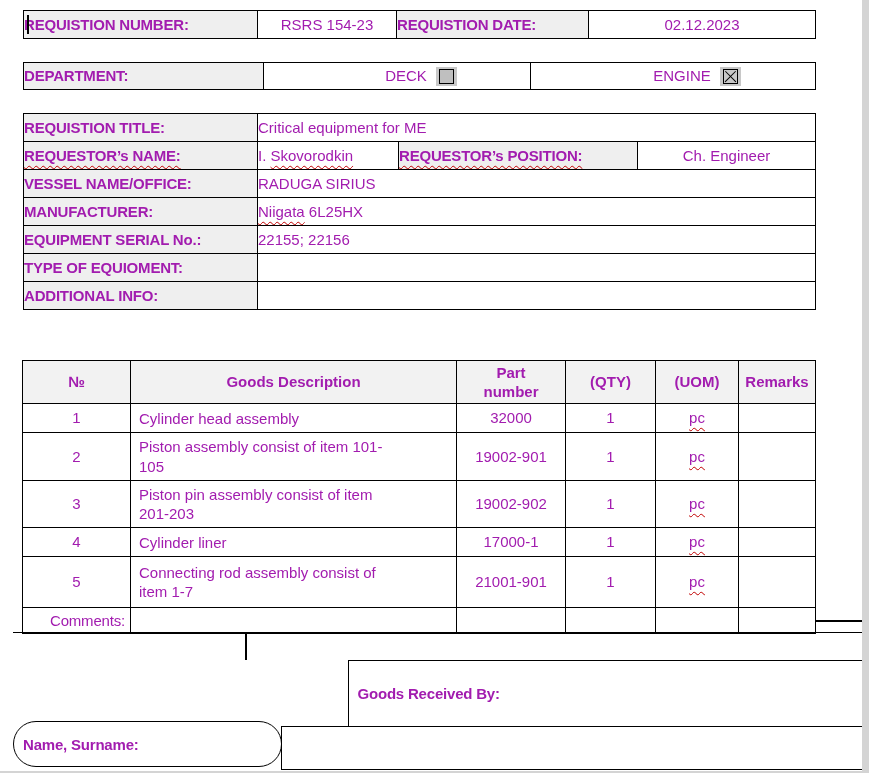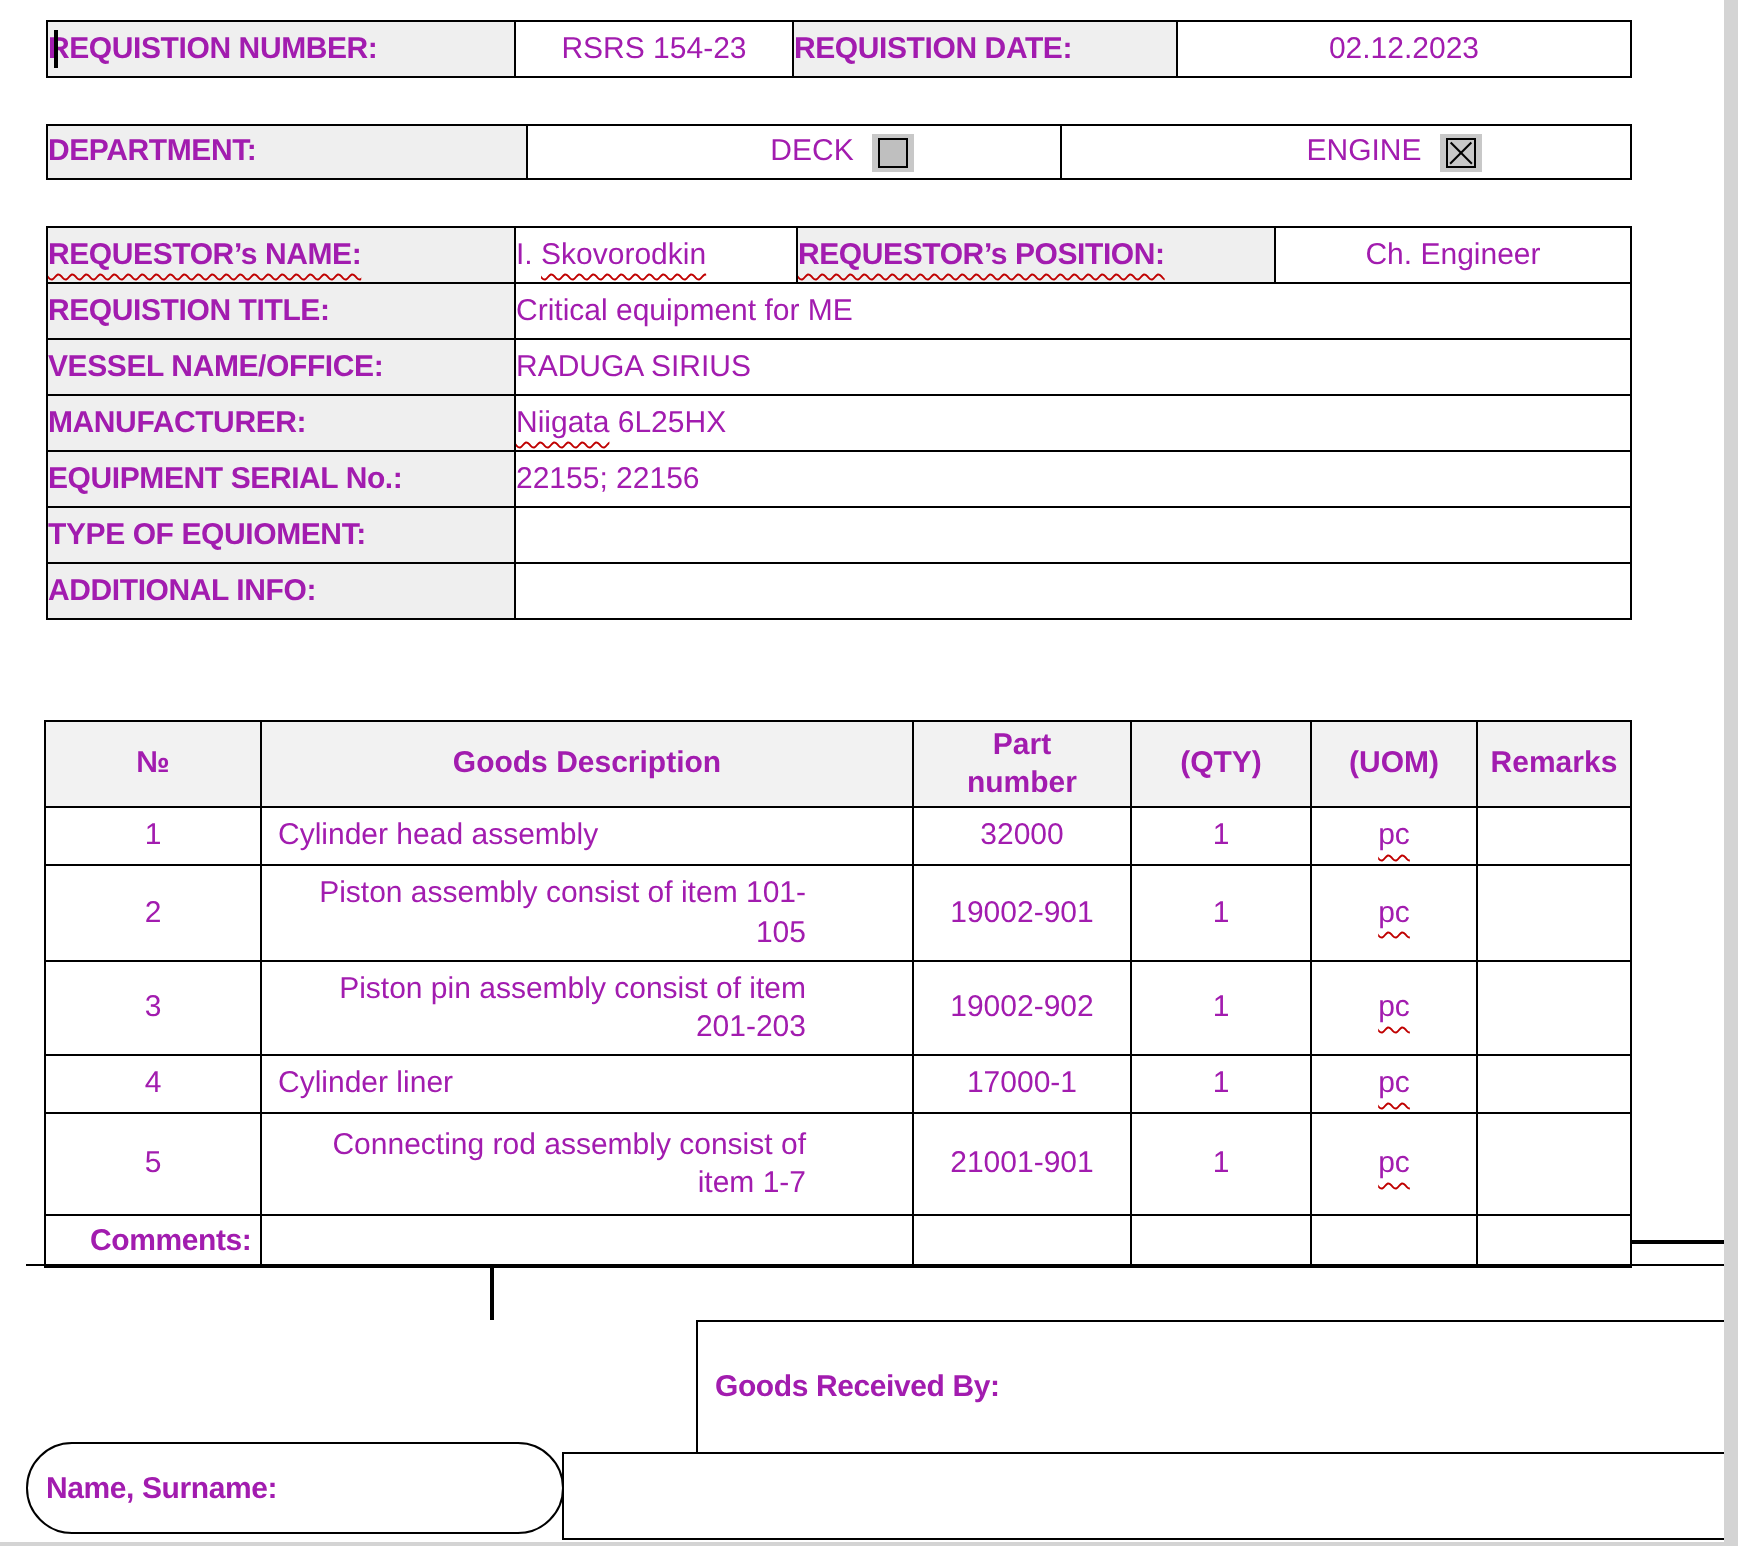--- a/index.html
+++ b/index.html
@@ -21,21 +21,21 @@
              background:#bfbfbf;box-sizing:border-box;}
   .cbx-inner.checked{background:#c8c8c8;}
   .cbx-inner.checked::before,.cbx-inner.checked::after{content:"";position:absolute;left:-1px;right:-1px;
              top:50%;height:1.4px;background:#000;}
   .cbx-inner.checked::before{transform:rotate(45deg);}
   .cbx-inner.checked::after{transform:rotate(-45deg);}
   
   #tbl-goods th{background:#f2f2f2;text-align:center;font-weight:bold;}
   #tbl-goods td{text-align:center;}
   #tbl-goods td.desc{text-align:left;padding-left:8px;}
-  .desc-inner{display:inline-block;max-width:264px;text-align:right;vertical-align:middle;}
+  .desc-inner{display:inline-block;max-width:264px;text-align:left;vertical-align:middle;}
   .wrap-narrow{display:inline-block;max-width:62px;}
   
   .fbox{position:absolute;border:1.5px solid #000;background:#fff;display:flex;align-items:center;
         font-weight:bold;padding-left:9px;box-sizing:border-box;letter-spacing:-0.2px;}
   .hline{position:absolute;height:1.5px;background:#000;}
   .vline{position:absolute;width:1.5px;background:#000;}
   .text-cursor{position:absolute;left:3px;top:4px;width:1.5px;height:19px;background:#000;}
   .edge-strip-right{position:absolute;left:862px;top:0;width:7px;height:773px;background:#d4d4d4;}
   .edge-strip-bottom{position:absolute;left:0;top:771px;width:869px;height:2px;background:#d4d4d4;}
 </style>
@@ -91,28 +91,28 @@
 
   <table class="frm" id="tbl-info" style="left:23px;top:113px;width:792px;">
     <colgroup>
         <col style="width:234px">
         <col style="width:141px">
         <col style="width:239px">
         <col style="width:178px">
       </colgroup>
     <tbody>
         <tr style="height:28px;">
+      <td class="lbl">REQUISTION TITLE:</td>
+      <td class="val" colspan="3">Critical equipment for ME</td>
+    </tr>
+    <tr style="height:28px;">
       <td class="lbl"><span class="sq">REQUESTOR’s NAME:</span></td>
       <td class="val"><span class="pre">I. </span><span class="sq">Skovorodkin</span></td>
       <td class="lbl"><span class="sq">REQUESTOR’s POSITION:</span></td>
       <td class="val center">Ch. Engineer</td>
-    </tr>
-    <tr style="height:28px;">
-      <td class="lbl">REQUISTION TITLE:</td>
-      <td class="val" colspan="3">Critical equipment for ME</td>
     </tr>
     <tr style="height:28px;">
       <td class="lbl">VESSEL NAME/OFFICE:</td>
       <td class="val" colspan="3">RADUGA SIRIUS</td>
     </tr>
     <tr style="height:28px;">
       <td class="lbl">MANUFACTURER:</td>
       <td class="val" colspan="3"><span class="sq">Niigata</span><span class="pre"> 6L25HX</span></td>
     </tr>
     <tr style="height:28px;">
@@ -182,21 +182,21 @@
     </tr>
     <tr style="height:51px;">
       <td>5</td>
       <td class="desc"><span class="desc-inner">Connecting rod assembly consist of item 1-7</span></td>
       <td>21001-901</td>
       <td>1</td>
       <td><span class="sq">pc</span></td>
       <td></td>
     </tr>
     <tr style="height:26px;">
-      <td style="text-align:left;font-weight:bold;padding-left:22px;letter-spacing:-0.2px;">Comments:</td>
+      <td style="text-align:center;font-weight:normal;padding-left:22px;letter-spacing:-0.2px;">Comments:</td>
       <td></td>
       <td></td>
       <td></td>
       <td></td>
       <td></td>
     </tr>
   </tbody>
     </table>
 
   <div class="hline" style="left:815px;top:620px;width:47px;"></div>

